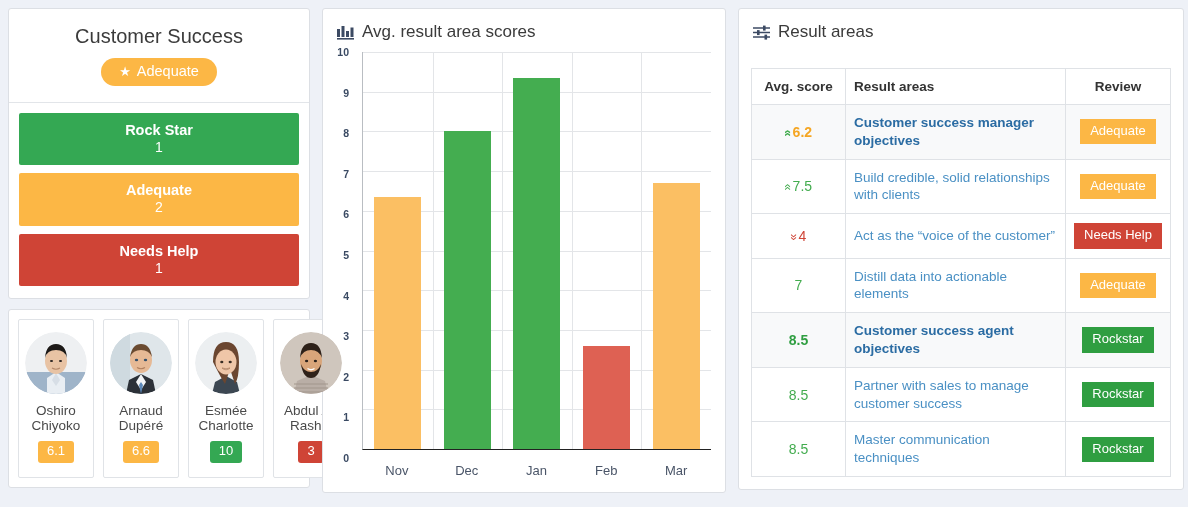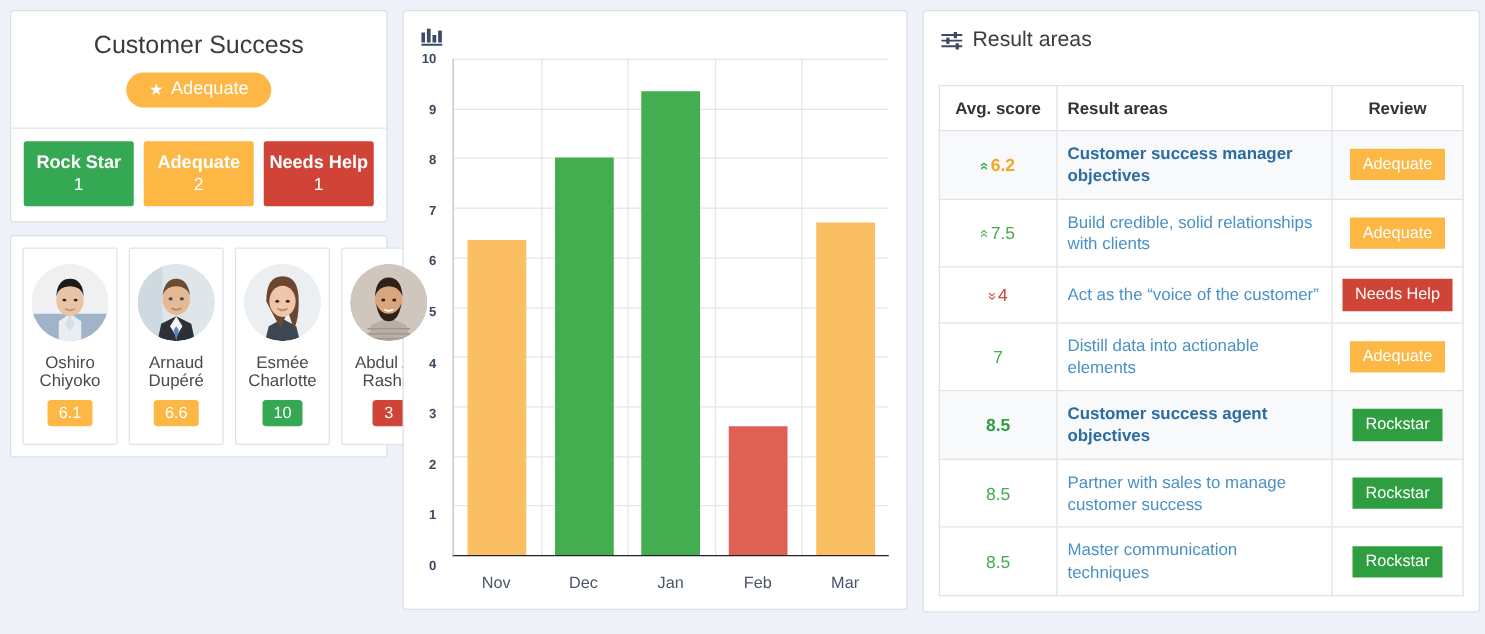--- a/index.html
+++ b/index.html
@@ -38,21 +38,21 @@
     font-size: 14.5px;
     display: inline-flex;
     align-items: center;
     gap: 6px;
     line-height: 1;
   }
   .pill .star { font-size: 13px; }
 
   .divider { height: 1px; background: #e2e5e9; }
 
-  .stats-row { display: flex; gap: 8px; padding: 10px 10px 12px; }
+  .stats-row { display: flex; gap: 8px; padding: 10px 10px 12px; flex-direction: column; }
   .stat {
     flex: 1;
     color: #ffffff;
     text-align: center;
     padding: 8px 2px 9px;
     border-radius: 2px;
     line-height: 1.25;
   }
   .stat .label { font-size: 14.5px; font-weight: bold; white-space: nowrap; }
   .stat .count { font-size: 14px; font-weight: normal; }
@@ -302,20 +302,21 @@
     <div class="panel-head">
       <span class="hicon">
         <svg width="17" height="15" viewBox="0 0 17 15">
           <rect x="0" y="4" width="3" height="8" fill="#3c4a63"></rect>
           <rect x="4.5" y="1" width="3" height="11" fill="#3c4a63"></rect>
           <rect x="9" y="6" width="3" height="6" fill="#3c4a63"></rect>
           <rect x="13.5" y="2.5" width="3" height="9.5" fill="#3c4a63"></rect>
           <rect x="0" y="13" width="17" height="1.6" fill="#3c4a63"></rect>
         </svg>
       </span>
+      <span>Avg. result area scores</span>
     </div>
     <div class="chart-body">
       <div class="chart-area">
         <div class="yaxis" id="yaxis">
             <div class="ytick" style="top: 406px;">0</div>
             <div class="ytick" style="top: 365.4px;">1</div>
             <div class="ytick" style="top: 324.8px;">2</div>
             <div class="ytick" style="top: 284.2px;">3</div>
             <div class="ytick" style="top: 243.6px;">4</div>
             <div class="ytick" style="top: 203px;">5</div>

